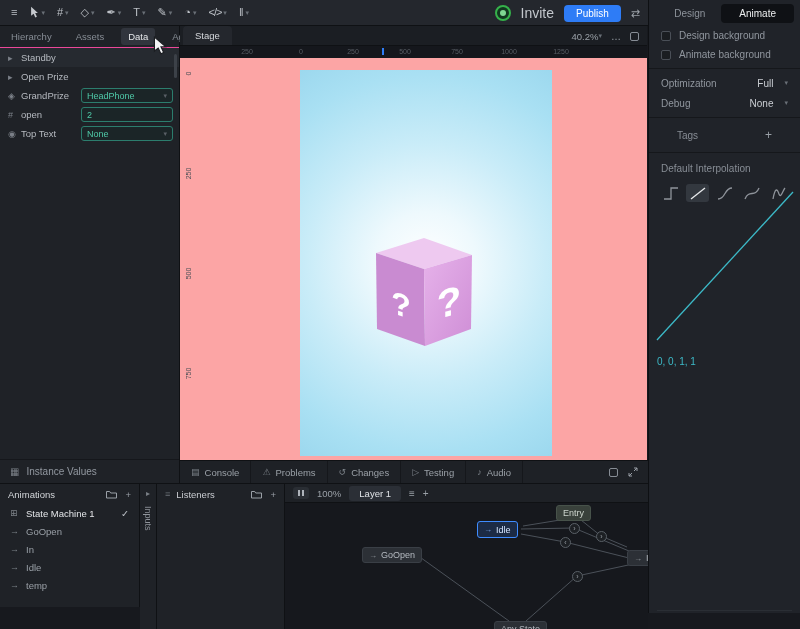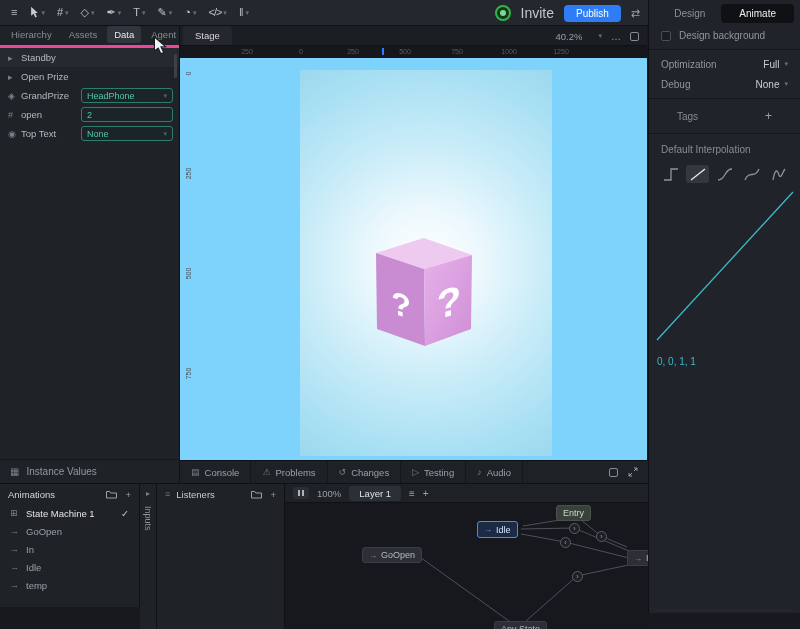--- a/index.html
+++ b/index.html
@@ -24,58 +24,58 @@
   
   .right-panel{position:absolute;left:648px;top:0;width:152px;height:613px;background:#202329;border-left:1px solid #0e1013}
   .mode-tabs{height:26px;display:flex;align-items:center;justify-content:flex-end;gap:2px;padding:0 6px}
   .mode-tab{padding:4px 14px;color:#8d939b;font-size:10px;border-radius:4px}
   .mode-tab.active{background:#0f1115;color:#eceeef;padding:4px 18px}
   .check-row{display:flex;align-items:center;gap:8px;padding:4px 12px;color:#90969e}
   .checkbox{width:10px;height:10px;border:1px solid #4a4f57;border-radius:2px;background:#1a1d21;flex:0 0 auto}
   .rp-divider{height:1px;background:#15171b;margin:4px 0}
   .rp-section-title{padding:6px 12px;color:#878d95}
   .rp-row{display:flex;align-items:center;padding:3px 12px;color:#90969e;height:20px}
-  .rp-value{margin-left:auto;display:flex;align-items:center;gap:5px;color:#caced3}
+  .rp-value{margin-left:auto;display:flex;align-items:center;gap:11px;color:#caced3}
   .rp-value .caret{font-size:7px;color:#6a7078}
   .rp-header-row{display:flex;align-items:center;padding:6px 28px;color:#878d95}
   .rp-plus{margin-left:auto;color:#9aa0a7;font-size:12px}
   .interp-icons{display:flex;gap:4px;padding:4px 10px}
   .interp-btn{width:24px;height:18px;display:flex;align-items:center;justify-content:center;border-radius:3px}
   .interp-btn svg{stroke:#8f949b;fill:none;stroke-width:1.3}
   .interp-btn.selected{background:#33383f}
   .interp-btn.selected svg{stroke:#e9ebed}
   .interp-graph{position:absolute;left:0;top:182px;width:152px;height:170px}
   .interp-value{position:absolute;left:8px;top:356px;color:#3cbac8;font-size:10px}
   .rp-bottom-line{position:absolute;left:8px;right:8px;top:610px;height:1px;background:#2a2e34}
 
   
   .left-panel{position:absolute;left:0;top:26px;width:180px;height:457px;background:#1f2227;border-right:1px solid #0f1114}
-  .panel-tabs{display:flex;align-items:flex-start;gap:3px;height:22px;padding:0 4px;border-bottom:3px solid #ec4899}
+  .panel-tabs{display:flex;align-items:center;gap:10px;height:22px;padding:0 4px;border-bottom:1px solid #ec4899}
   .panel-tab{padding:3px 7px;color:#878d95;font-size:9.5px;border-radius:3px}
   .panel-tab.active{background:#31353d;color:#e5e7ea}
   .vm-row{display:flex;align-items:center;height:19px;padding:0 6px 0 8px;color:#b6bac0}
   .vm-row.hover{background:#262a30}
   .vm-row .tree-icon{width:13px;color:#7b8088;font-size:9px}
   .vm-label{font-size:9.5px}
   .vm-control{margin-left:auto;width:92px;height:15px;border:1px solid #2c7d6d;border-radius:3px;background:rgba(23,42,39,.45);
     display:flex;align-items:center;padding:0 5px;color:#4fc9a8;font-size:9px}
   .vm-control .caret{margin-left:auto;color:#5a6067;font-size:7px}
   .scroll-thumb{position:absolute;right:2px;top:28px;width:3px;height:24px;background:#3c4148;border-radius:2px}
   .instance-values{position:absolute;left:0;bottom:0;width:100%;height:24px;border-top:1px solid #15171b;display:flex;align-items:center;gap:7px;padding:0 10px;color:#9298a0}
   .instance-values .iv-icon{color:#7b8088;font-size:10px}
 
   
   .mouse-cursor{position:absolute;left:153px;top:36px;z-index:50}
 
   
-  .stage{position:absolute;left:180px;top:26px;width:467px;height:434px;background:#7dd3fc}
+  .stage{position:absolute;left:180px;top:26px;width:467px;height:434px;background:#fca5a5}
   .stage-tabbar{position:relative;height:20px;background:#1b1e23;border-bottom:1px solid #0f1114;display:flex;align-items:flex-end}
   .stage-tab{background:#24272d;color:#d6d9dd;font-size:9.5px;padding:4px 12px;border-radius:4px 4px 0 0;margin-left:3px}
   .stage-tb-right{position:absolute;right:8px;top:0;height:20px;display:flex;align-items:center;gap:9px;color:#9aa0a7}
-  .zoom-ctl{display:flex;align-items:center;gap:16px;font-size:9.5px}
+  .zoom-ctl{display:flex;align-items:center;gap:0;font-size:9.5px}
   .zoom-ctl .caret{font-size:7px;color:#6a7077}
   .box-icon{width:9px;height:9px;border:1px solid #878d95;border-radius:2px}
   .hruler{position:relative;height:12px;background:#15171c}
   .hruler span{position:absolute;top:2px;transform:translateX(-50%);font-size:7px;color:#575c63}
   .playhead-tick{position:absolute;width:2px;height:7px;background:#2f7df6;top:1px}
   .vruler-label{position:absolute;font-size:7px;color:#4a4f56;transform:rotate(-90deg);left:-2px;width:20px;text-align:center}
   .artboard{position:absolute;left:120px;top:44px;width:252px;height:386px;
     background:radial-gradient(circle at 50% 50%,#ffffff 0%,#eef9fd 22%,#c9ecf8 52%,#a9e0f3 82%,#9cd8ee 100%)}
   .cube{position:absolute;left:64px;top:166px}
 
@@ -412,20 +412,24 @@
   <div class="right-panel">
     <div class="mode-tabs">
       <span class="mode-tab">Design</span>
       <span class="mode-tab active">Animate</span>
     </div>
 
     <div class="check-row">
       <span class="checkbox"></span>
       <span>Design background</span>
     </div>
+    <div class="check-row">
+      <span class="checkbox"></span>
+      <span>Animate background</span>
+    </div>
 
     <div class="rp-divider"></div>
     <div class="rp-row">
       <span>Optimization</span>
       <span class="rp-value">
         <span>Full</span>
         <span class="caret">▾</span>
       </span>
     </div>
     <div class="rp-row">

